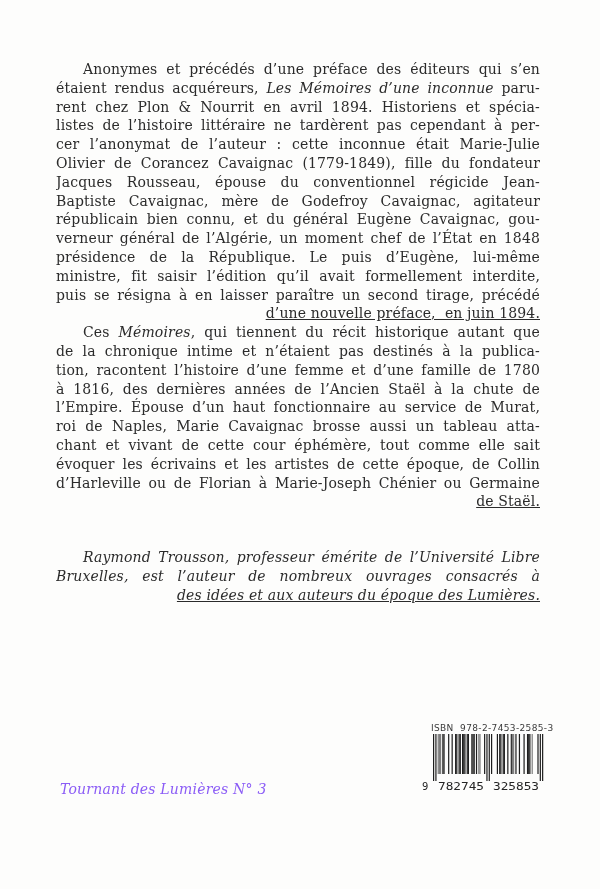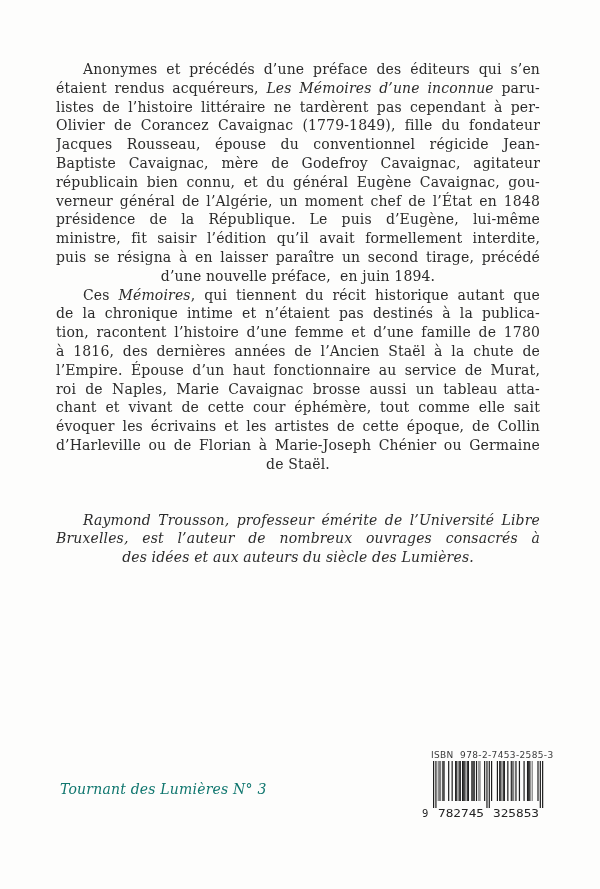--- a/index.html
+++ b/index.html
@@ -25,35 +25,35 @@
   .para.gap-before { margin-top: 37px; }
   .para-italic { font-style: italic; }
   .line {
     height: 18.8px;
     overflow: hidden;
     text-align: justify;
   }
   
   .line::after { content: ""; display: inline-block; width: 100%; height: 0; }
   .line.first { text-indent: 27px; }
-  .line.last { text-align: center; white-space: pre-wrap; }
+  .line.last { text-align: right; white-space: pre-wrap; text-decoration: underline; }
   .line.last::after { display: none; }
   .collection {
     position: absolute;
     left: 60px;
     top: 781px;
     font-size: 14px;
     font-style: italic;
     letter-spacing: 0.2px;
-    color: #0f766e;
+    color: #8b5cf6;
   }
   .barcode-block {
     position: absolute;
     left: 419px;
-    top: 750px;
+    top: 723px;
     width: 132px;
   }
   .isbn-label {
     font-family: "DejaVu Sans", sans-serif;
     font-size: 9px;
     letter-spacing: 0.35px;
     color: #3a3a3a;
     margin: 0 0 1px 12px;
     white-space: pre;
   }
@@ -65,21 +65,23 @@
 </style>
 </head>
 <body>
 
 <div class="page">
 
   <div class="body-text">
       <div class="para para-roman">
         <div class="line first">Anonymes et précédés d’une préface des éditeurs qui s’en</div>
         <div class="line">étaient rendus acquéreurs, <i>Les Mémoires d’une inconnue</i> paru-</div>
+        <div class="line">rent chez Plon &amp; Nourrit en avril 1894. Historiens et spécia-</div>
         <div class="line">listes de l’histoire littéraire ne tardèrent pas cependant à per-</div>
+        <div class="line">cer l’anonymat de l’auteur : cette inconnue était Marie-Julie</div>
         <div class="line">Olivier de Corancez Cavaignac (1779-1849), fille du fondateur</div>
         <div class="line">Jacques Rousseau, épouse du conventionnel régicide Jean-</div>
         <div class="line">Baptiste Cavaignac, mère de Godefroy Cavaignac, agitateur</div>
         <div class="line">républicain bien connu, et du général Eugène Cavaignac, gou-</div>
         <div class="line">verneur général de l’Algérie, un moment chef de l’État en 1848</div>
         <div class="line">présidence de la République. Le puis d’Eugène, lui-même</div>
         <div class="line">ministre, fit saisir l’édition qu’il avait formellement interdite,</div>
         <div class="line">puis se résigna à en laisser paraître un second tirage, précédé</div>
         <div class="line last">d’une nouvelle préface, &nbsp;en juin 1894.</div>
       </div>
@@ -91,21 +93,21 @@
         <div class="line">l’Empire. Épouse d’un haut fonctionnaire au service de Murat,</div>
         <div class="line">roi de Naples, Marie Cavaignac brosse aussi un tableau atta-</div>
         <div class="line">chant et vivant de cette cour éphémère, tout comme elle sait</div>
         <div class="line">évoquer les écrivains et les artistes de cette époque, de Collin</div>
         <div class="line">d’Harleville ou de Florian à Marie-Joseph Chénier ou Germaine</div>
         <div class="line last">de Staël.</div>
       </div>
       <div class="para para-italic gap-before">
         <div class="line first">Raymond Trousson, professeur émérite de l’Université Libre de</div>
         <div class="line">Bruxelles, est l’auteur de nombreux ouvrages consacrés à l’histoire</div>
-        <div class="line last">des idées et aux auteurs du siècle des Lumières.</div>
+        <div class="line last">des idées et aux auteurs du époque des Lumières.</div>
       </div>
     </div>
 
   <div class="collection">Tournant des Lumières N° 3</div>
 
   <div class="barcode-block">
     <div class="isbn-label">ISBN  978-2-7453-2585-3</div>
     <svg width="128" height="58" viewBox="0 0 128 58">
       <text class="bc-digit" x="3" y="56">9</text>
       <text class="bc-digit" x="19" y="56" textLength="46" lengthAdjust="spacingAndGlyphs">782745</text>

